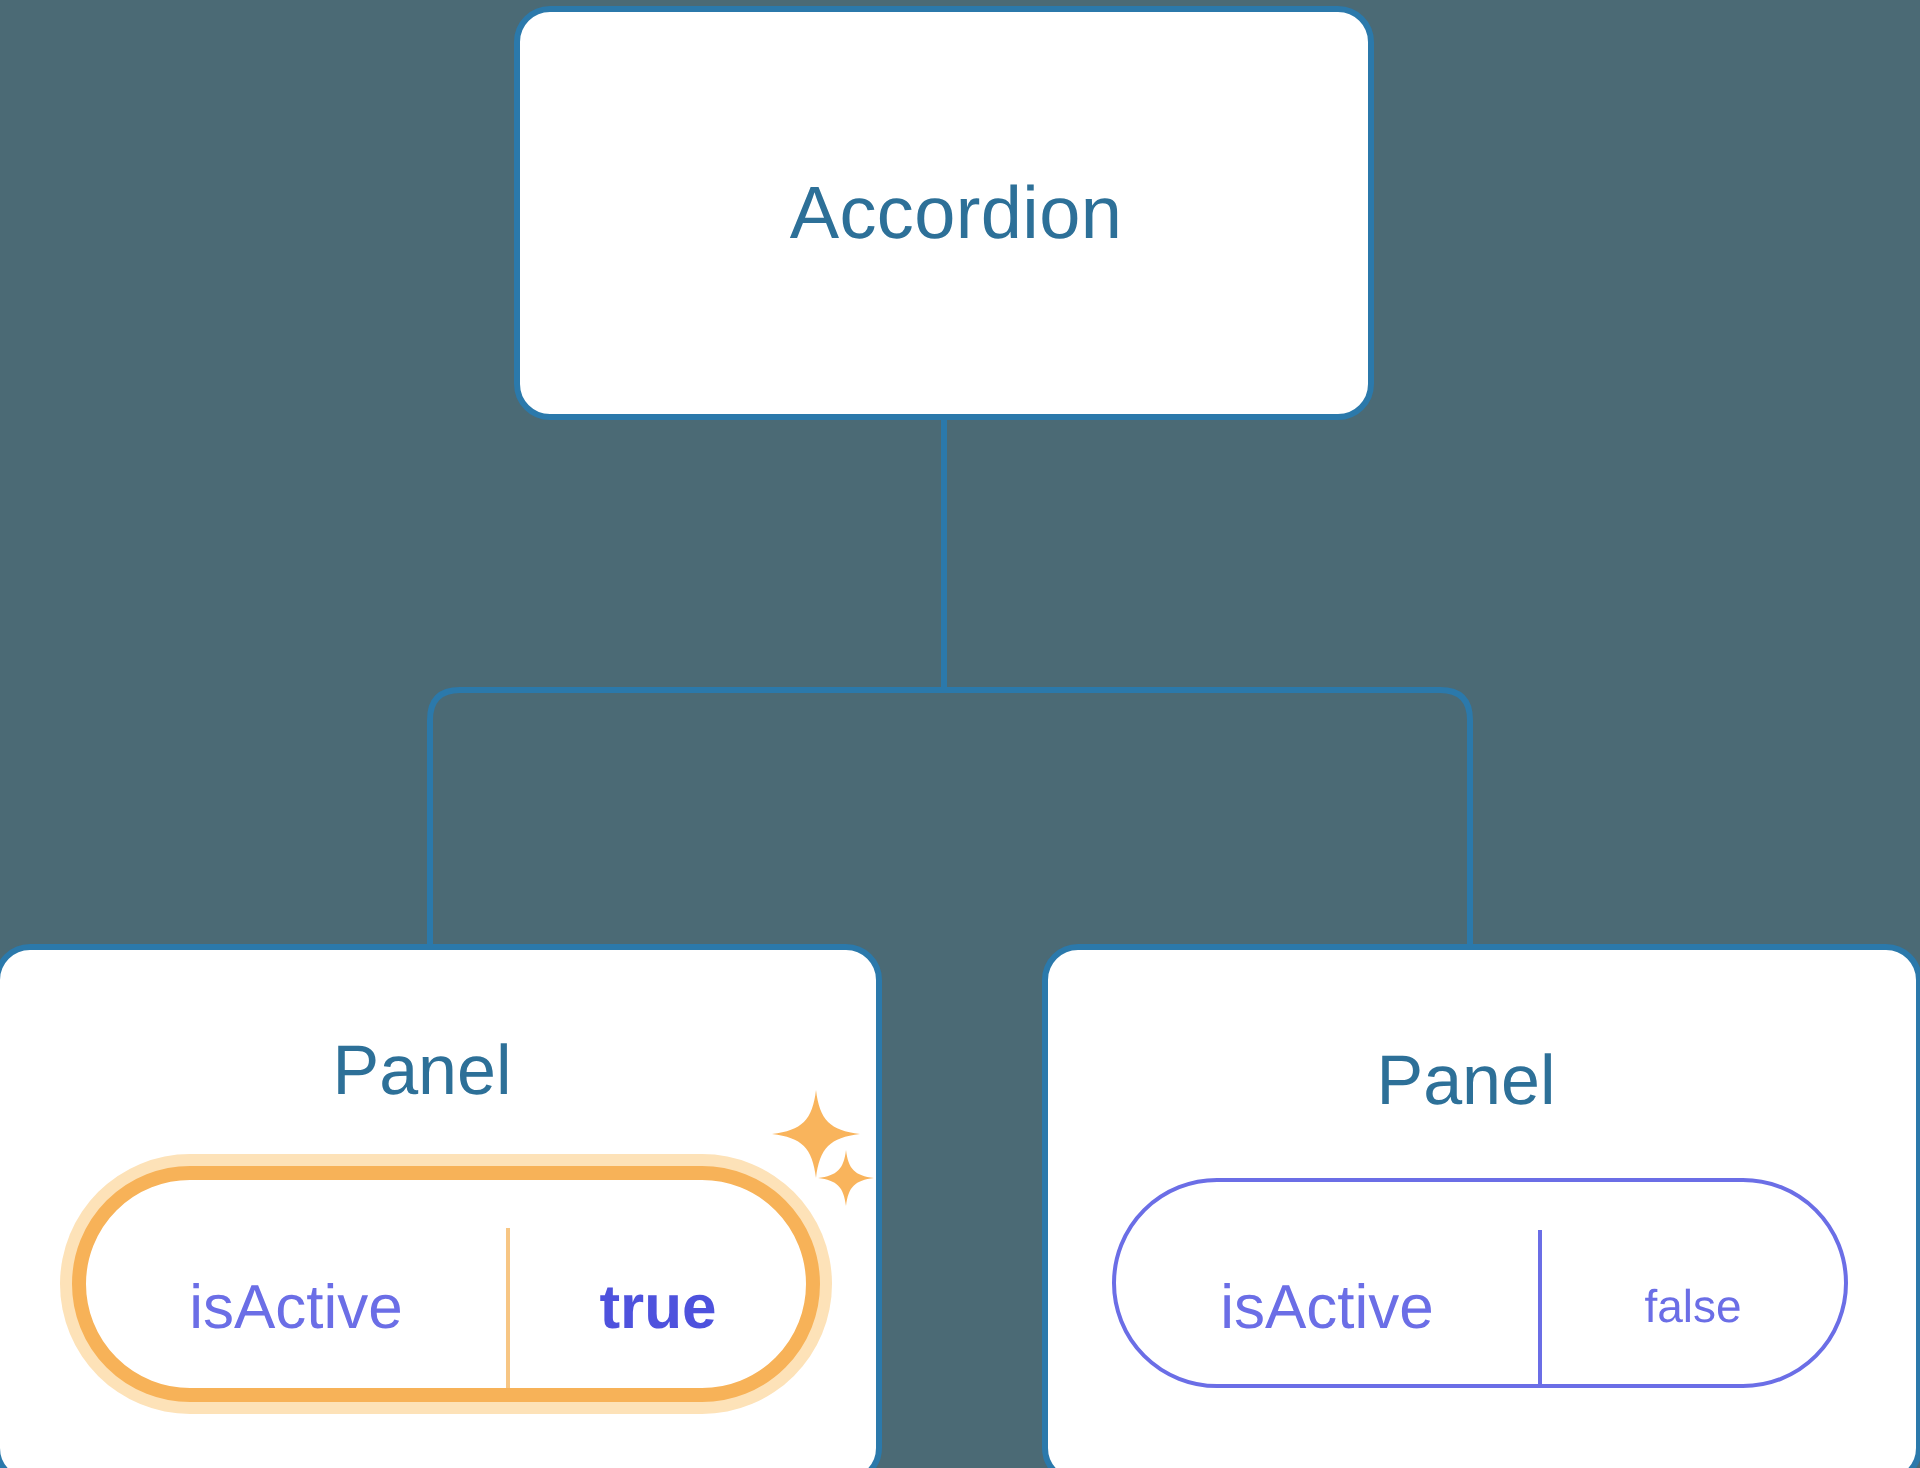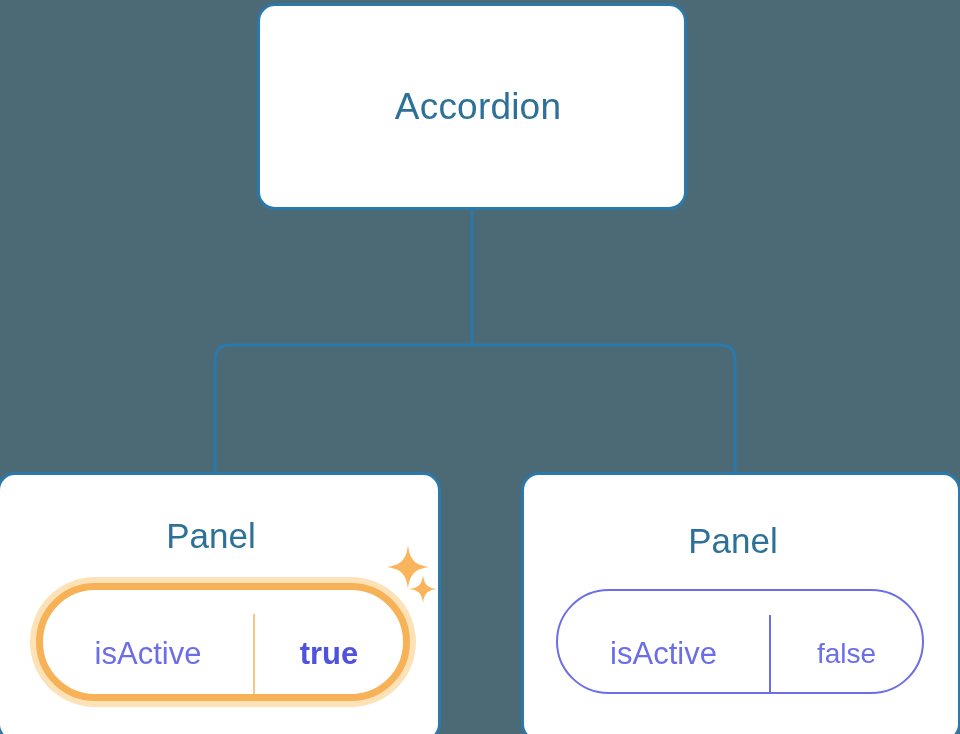--- a/index.html
+++ b/index.html
@@ -146,21 +146,21 @@
   .pill-plain .pill-key {
     width: 213px;
     color: #6b6ee6;
     font-size: 31px;
     font-weight: 400;
     border-right: 2px solid #6b6ee6;
   }
   .pill-plain .pill-val {
     flex: 1;
     color: #6b6ee6;
-    font-size: 28px;
+    font-size: 23px;
     font-weight: 400;
   }
 
   
   .sparkle {
     position: absolute;
     pointer-events: none;
   }
   .sparkle-large {
     left: 386px;

